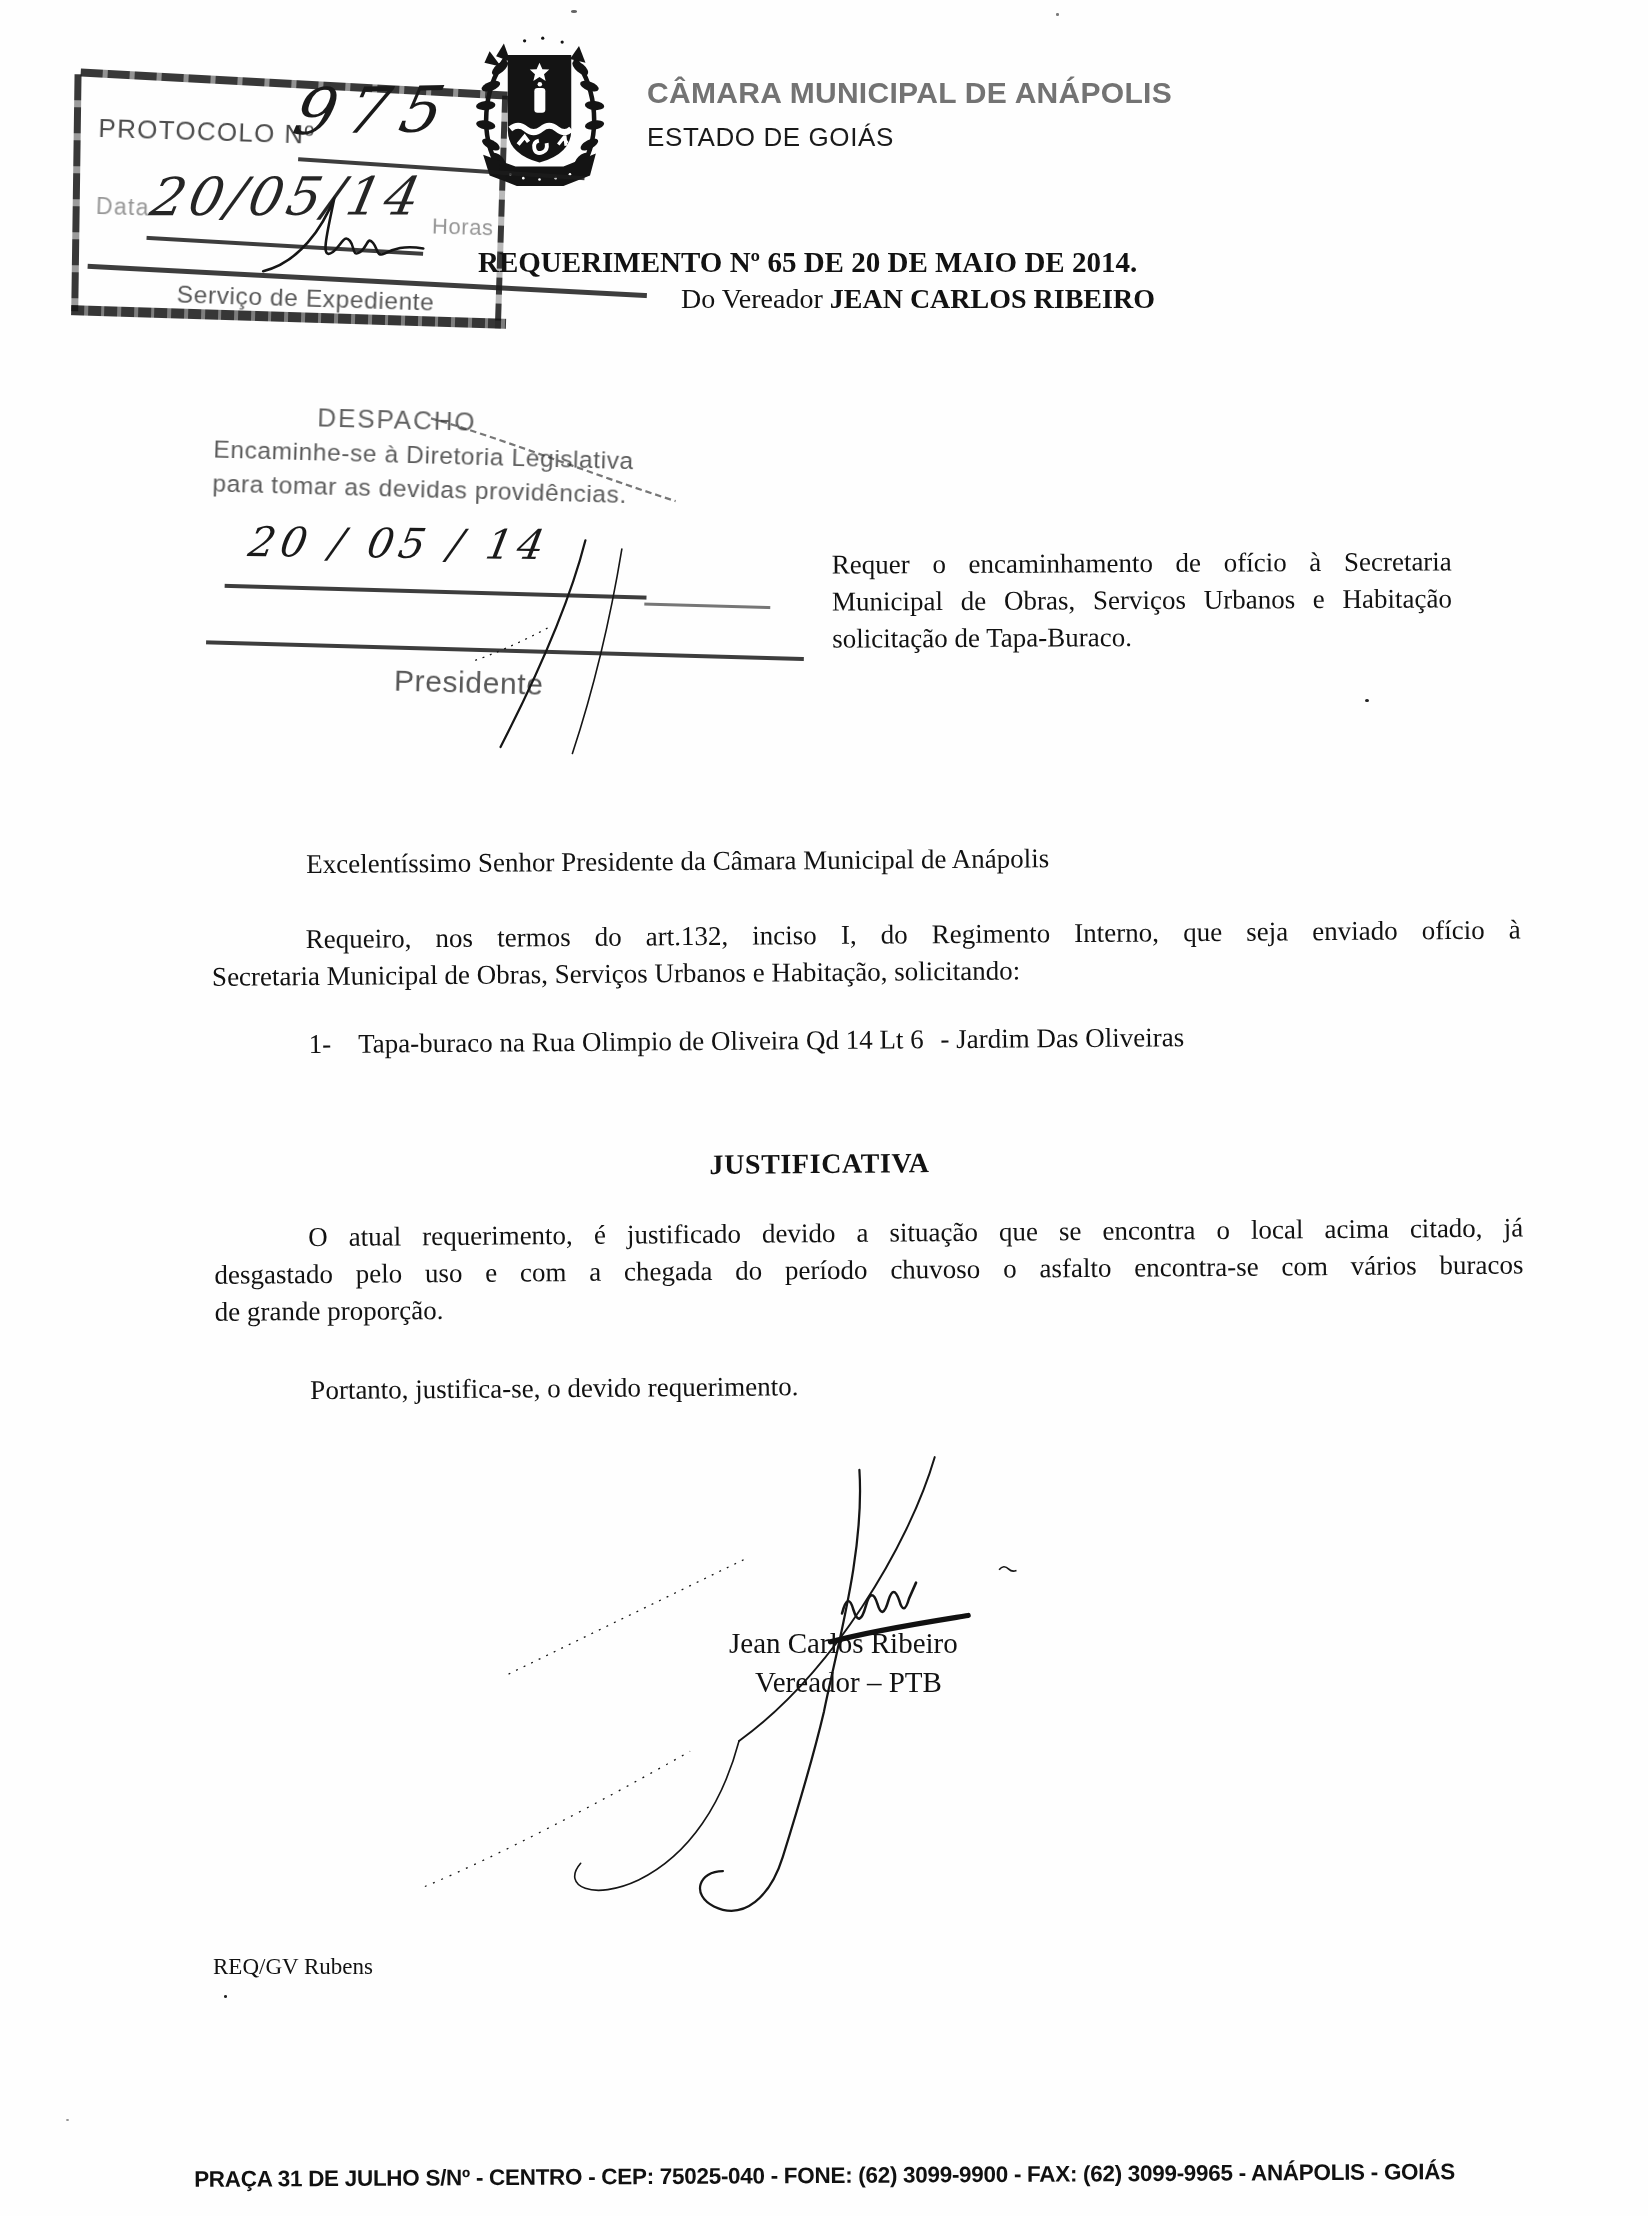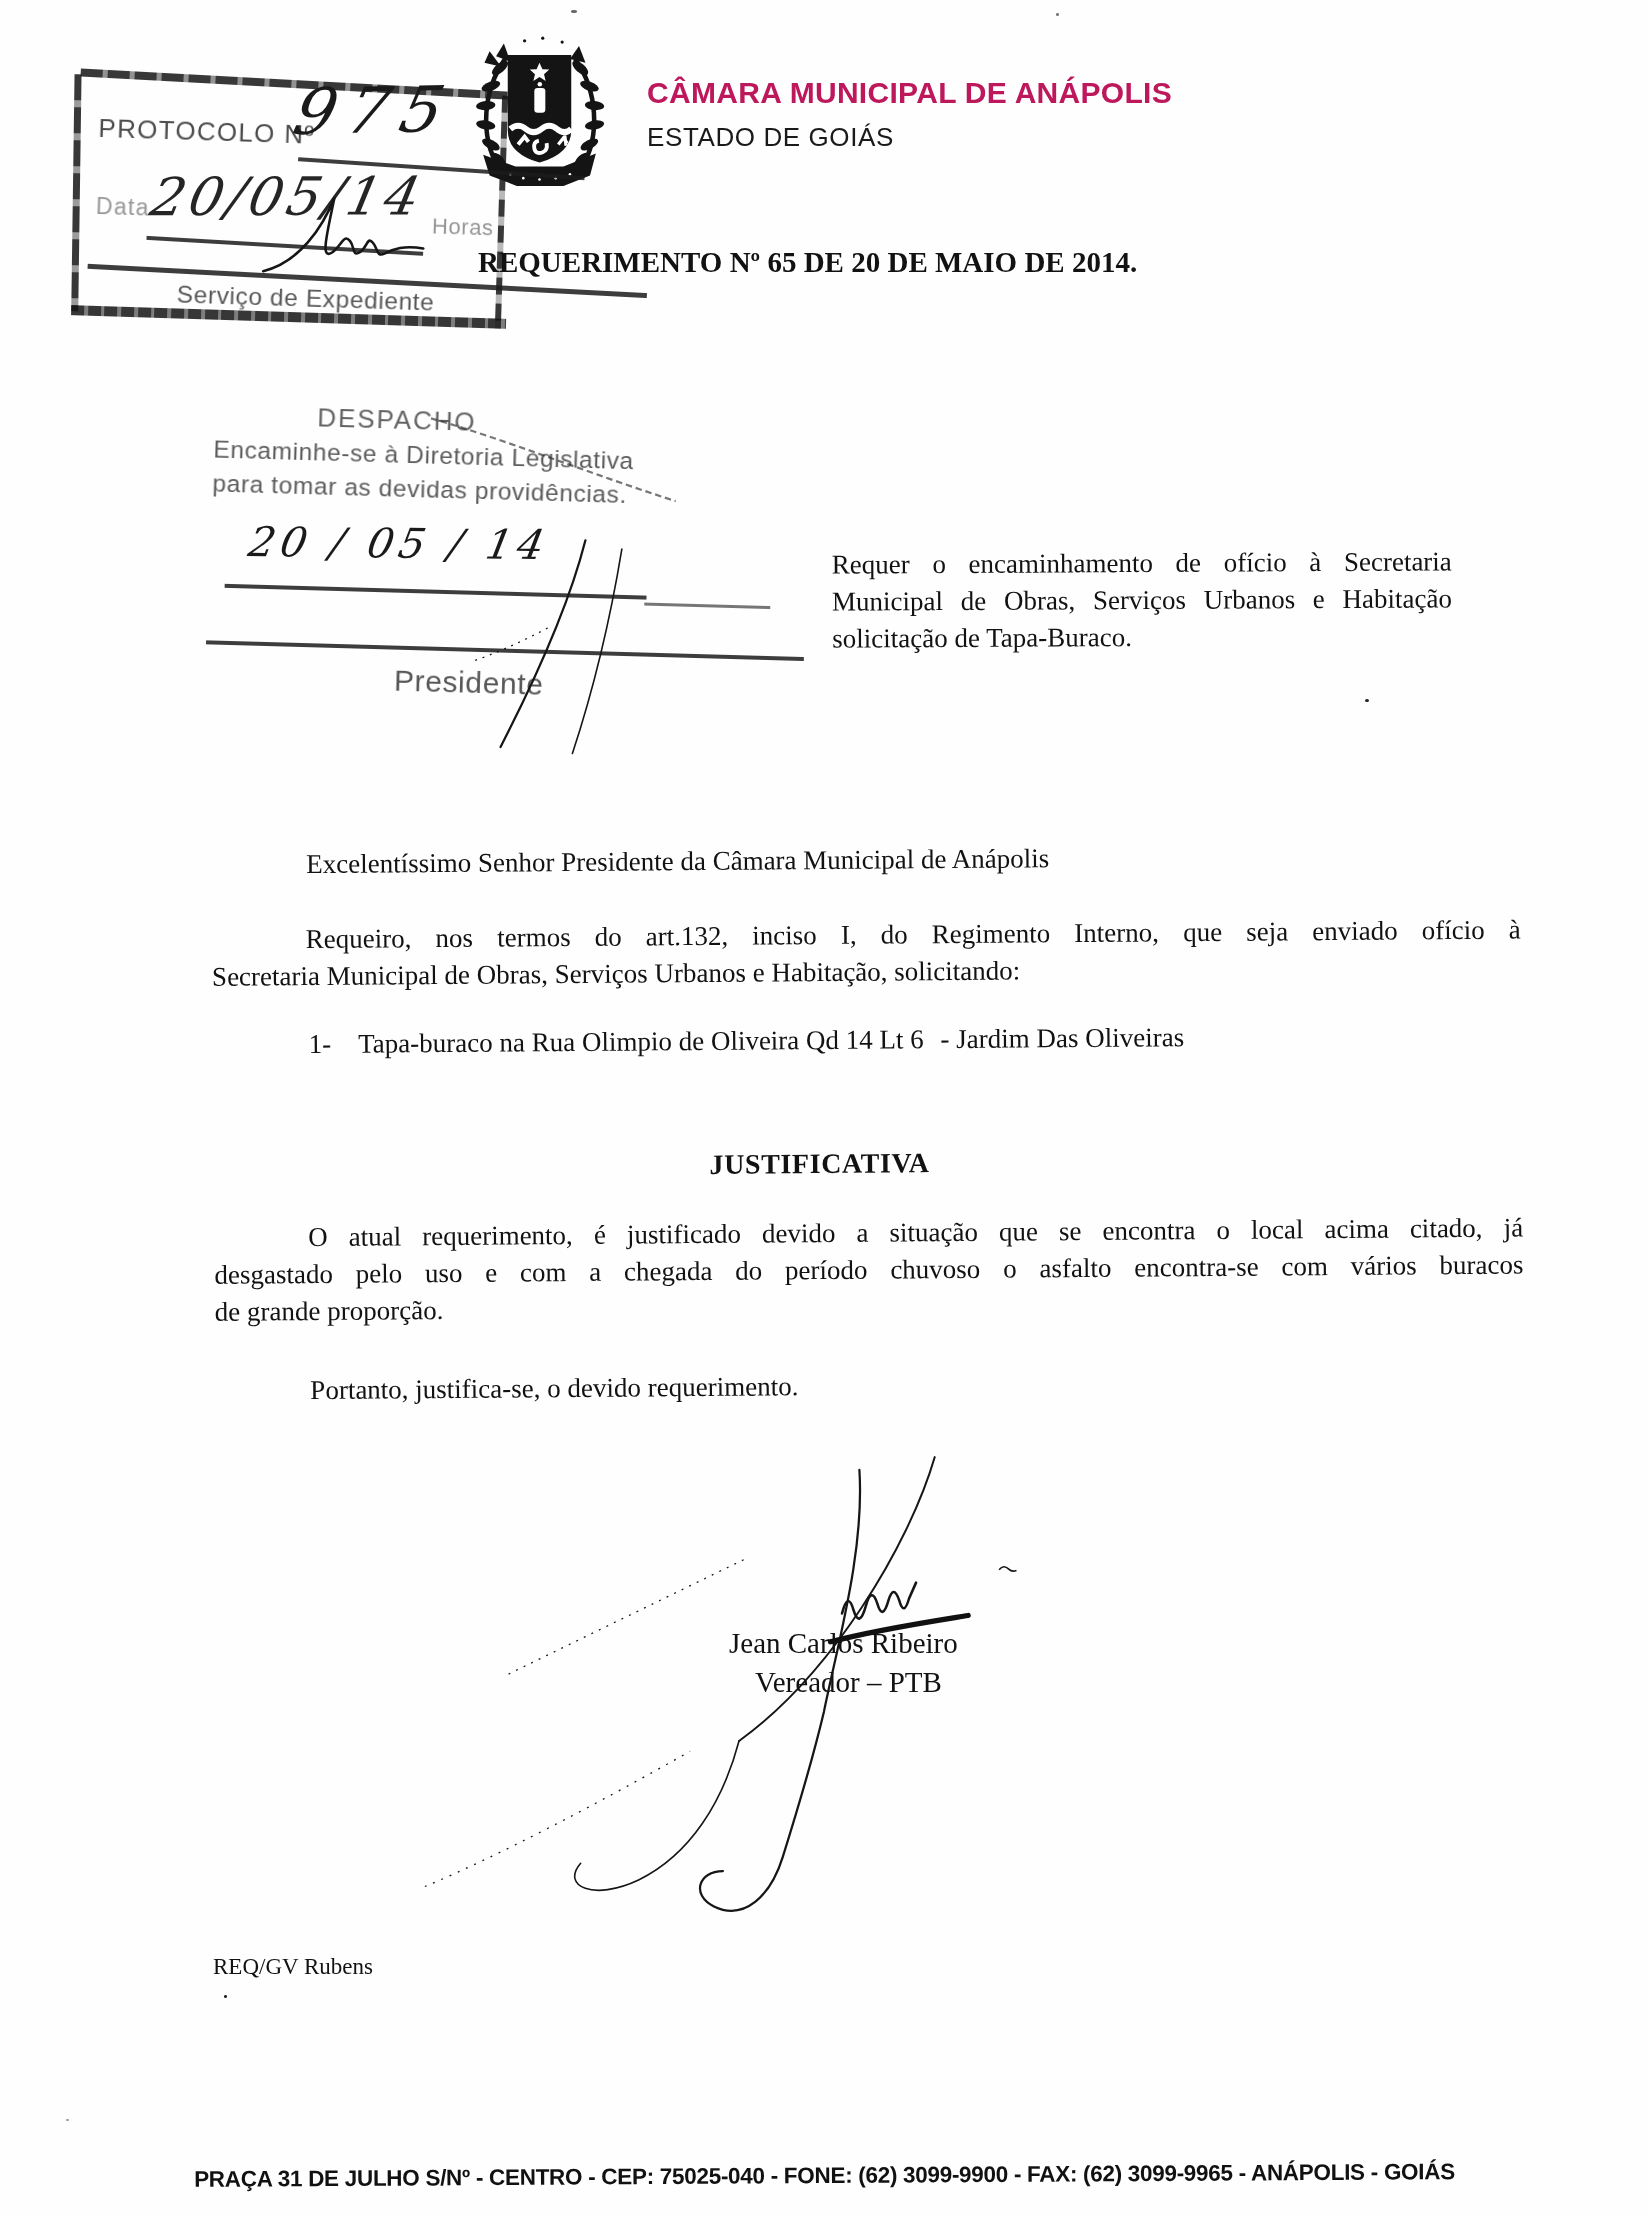--- a/index.html
+++ b/index.html
@@ -24,21 +24,21 @@
   .sb-horas{left:361px;top:147px;font-size:22px;opacity:.5;letter-spacing:0.6px;}
   .sb-dept{left:108px;top:222px;font-size:24.5px;opacity:.8;letter-spacing:0.6px;}
   .sb-number{left:222px;top:9px;font-size:64px;letter-spacing:11.6px;transform:skewX(-14deg) rotate(-3deg);}
   .sb-datevalue{left:81px;top:104px;font-size:53px;letter-spacing:3.9px;transform:skewX(-12deg) rotate(-2deg);opacity:.95;}
   .sb-line1{left:225px;top:100px;width:287px;height:3.9px;transform:rotate(2deg);}
   .sb-line2{left:76px;top:182px;width:277px;height:3.9px;transform:rotate(1.5deg);}
   .sb-line3{left:18px;top:214px;width:560px;height:4.5px;transform:rotate(1.2deg);}
   
   .hand{font-family:"DejaVu Serif","Liberation Serif",serif;font-style:italic;color:#1a1a1a;white-space:nowrap;position:absolute;}
   
-  .org{left:647px;top:76px;font-family:"Liberation Sans",sans-serif;font-weight:bold;font-size:30px;letter-spacing:0.3px;color:#be185d;white-space:nowrap;}
+  .org{left:647px;top:76px;font-family:"Liberation Sans",sans-serif;font-weight:bold;font-size:30px;letter-spacing:0.3px;color:#737373;white-space:nowrap;}
   .state{left:647px;top:122px;font-family:"Liberation Sans",sans-serif;font-size:26px;letter-spacing:0.6px;color:#1a1a1a;white-space:nowrap;}
   .title1{left:478px;top:246px;font-size:29px;font-weight:bold;white-space:nowrap;text-align:right;}
   .title2{left:681px;top:283px;font-size:28px;white-space:nowrap;}
   .title2 b{font-weight:bold;}
   
   .despacho{position:absolute;left:192px;top:394px;width:651px;height:367px;transform:rotate(1.6deg);z-index:3;}
   .d-head{left:121px;top:14px;font-size:26px;opacity:.75;letter-spacing:1.9px;}
   .d-l1{left:18px;top:50px;font-size:24.5px;opacity:.78;letter-spacing:0.6px;}
   .d-l2{left:18px;top:84px;font-size:24.5px;opacity:.78;letter-spacing:0.6px;}
   .d-date{left:57px;top:129px;font-size:41px;letter-spacing:5.2px;transform:skewX(-10deg) rotate(-1deg);}
@@ -133,20 +133,21 @@
         <circle cx="115" cy="226" r="2"></circle>
         <circle cx="140" cy="224" r="2"></circle>
         <circle cx="162" cy="218" r="2"></circle>
       </g>
   </svg>
 
   <div class="abs org">CÂMARA MUNICIPAL DE ANÁPOLIS</div>
   <div class="abs state">ESTADO DE GOIÁS</div>
 
   <div class="abs title1">REQUERIMENTO Nº 65 DE 20 DE MAIO DE 2014.</div>
+  <div class="abs title2"><span>Do Vereador </span><b>JEAN CARLOS RIBEIRO</b></div>
 
   <div class="despacho">
     <div class="abs stamp d-head">DESPACHO</div>
     <svg class="abs" style="left:229px;top:22.5px" width="258" height="90" viewBox="0 0 400 140">
       <path d="M8,6 C120,34 260,86 392,124" fill="none" stroke="#2e2e2e" stroke-width="3.5" stroke-dasharray="10 6" opacity=".65"></path>
     </svg>
     <div class="abs stamp d-l1">Encaminhe-se à Diretoria Legislativa</div>
     <div class="abs stamp d-l2">para tomar as devidas providências.</div>
     <div class="hand d-date">20 / 05 / 14</div>
     <div class="sline d-u1"></div>

